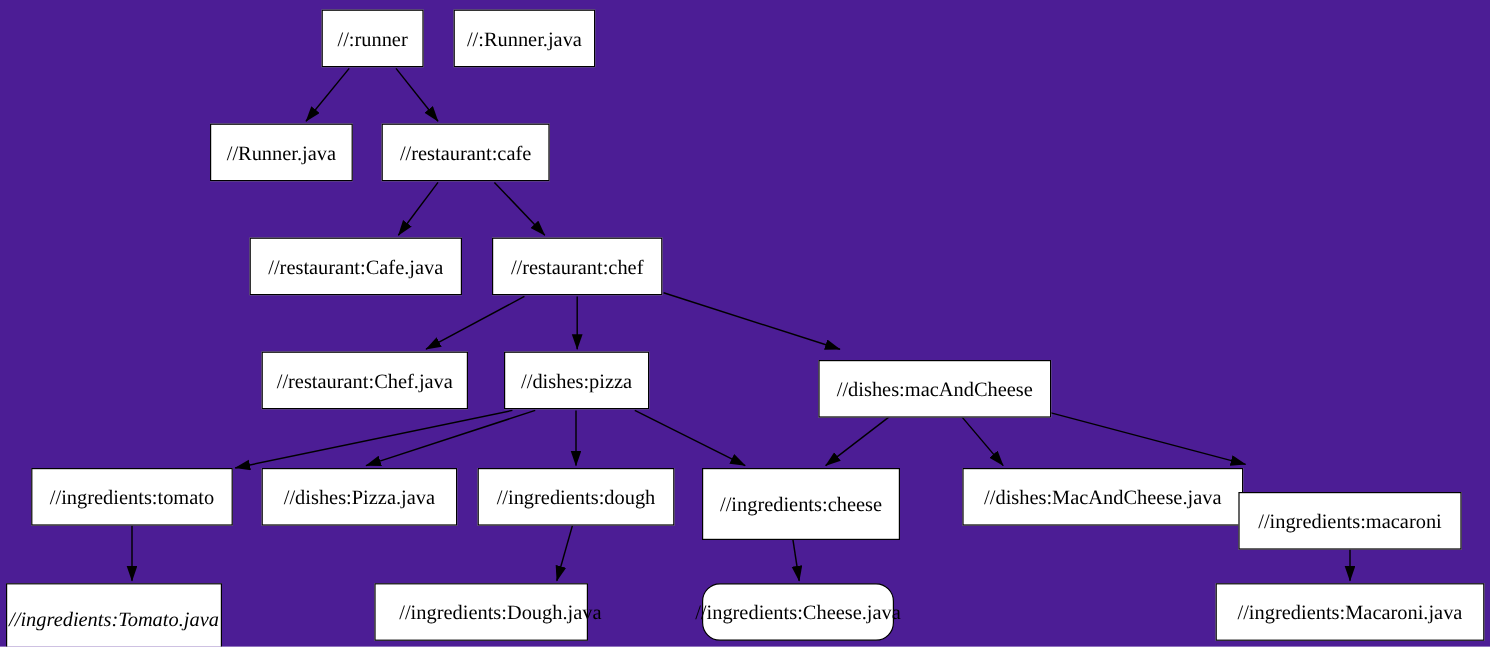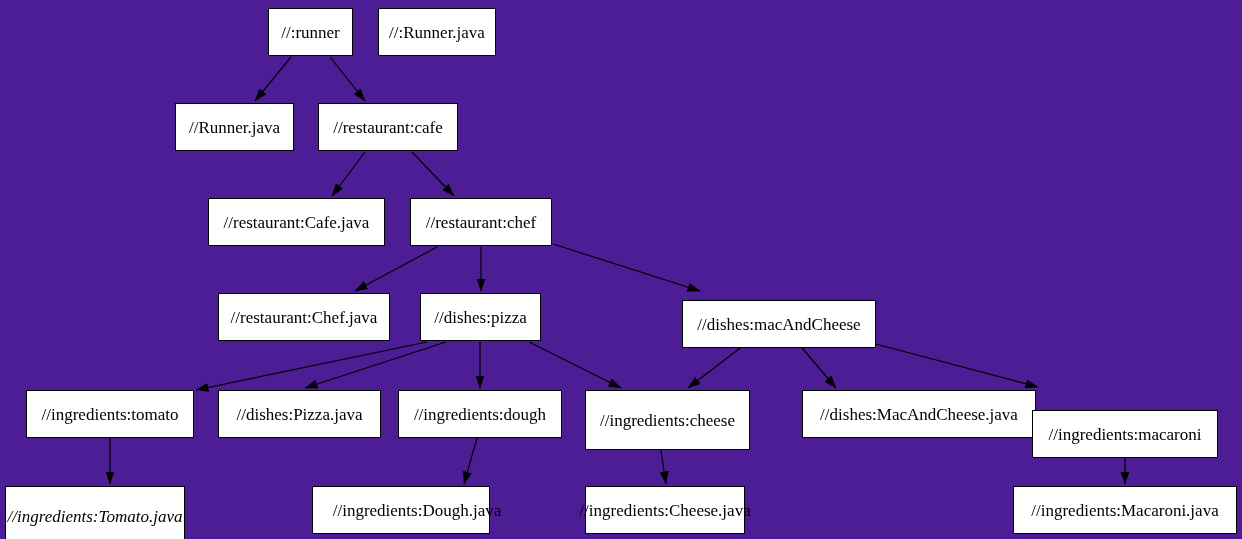--- a/index.html
+++ b/index.html
@@ -90,16 +90,16 @@
       <div class="graph-node" style="left: 218px; top: 293px; width: 172px; height: 48px;">//restaurant:Chef.java</div>
       <div class="graph-node" style="left: 682px; top: 300px; width: 194px; height: 48px;">//dishes:macAndCheese</div>
       <div class="graph-node" style="left: 26px; top: 390px; width: 168px; height: 48px;">//ingredients:tomato</div>
       <div class="graph-node" style="left: 218px; top: 390px; width: 163px; height: 48px;">//dishes:Pizza.java</div>
       <div class="graph-node" style="left: 398px; top: 390px; width: 164px; height: 48px;">//ingredients:dough</div>
       <div class="graph-node" style="left: 585px; top: 390px; width: 165px; height: 60px;">//ingredients:cheese</div>
       <div class="graph-node" style="left: 802px; top: 390px; width: 234px; height: 48px;">//dishes:MacAndCheese.java</div>
       <div class="graph-node" style="left: 1032px; top: 390px; width: 186px; height: 48px; margin-top: 20px;">//ingredients:macaroni</div>
       <div class="graph-node" style="left: 5px; top: 486px; width: 180px; height: 61px; font-style: italic;">//ingredients:Tomato.java</div>
       <div class="graph-node" style="left: 312px; top: 486px; width: 178px; height: 48px; padding-left: 32px;">//ingredients:Dough.java</div>
-      <div class="graph-node" style="left: 585px; top: 486px; width: 160px; height: 48px;">//ingredients:Cheese.java</div>
+      <div class="graph-node" style="left: 585px; top: 486px; width: 160px; height: 48px; border-radius: 15px;">//ingredients:Cheese.java</div>
       <div class="graph-node" style="left: 1013px; top: 486px; width: 224px; height: 48px;">//ingredients:Macaroni.java</div>
     </div>
 </div>
 
 </body></html>

